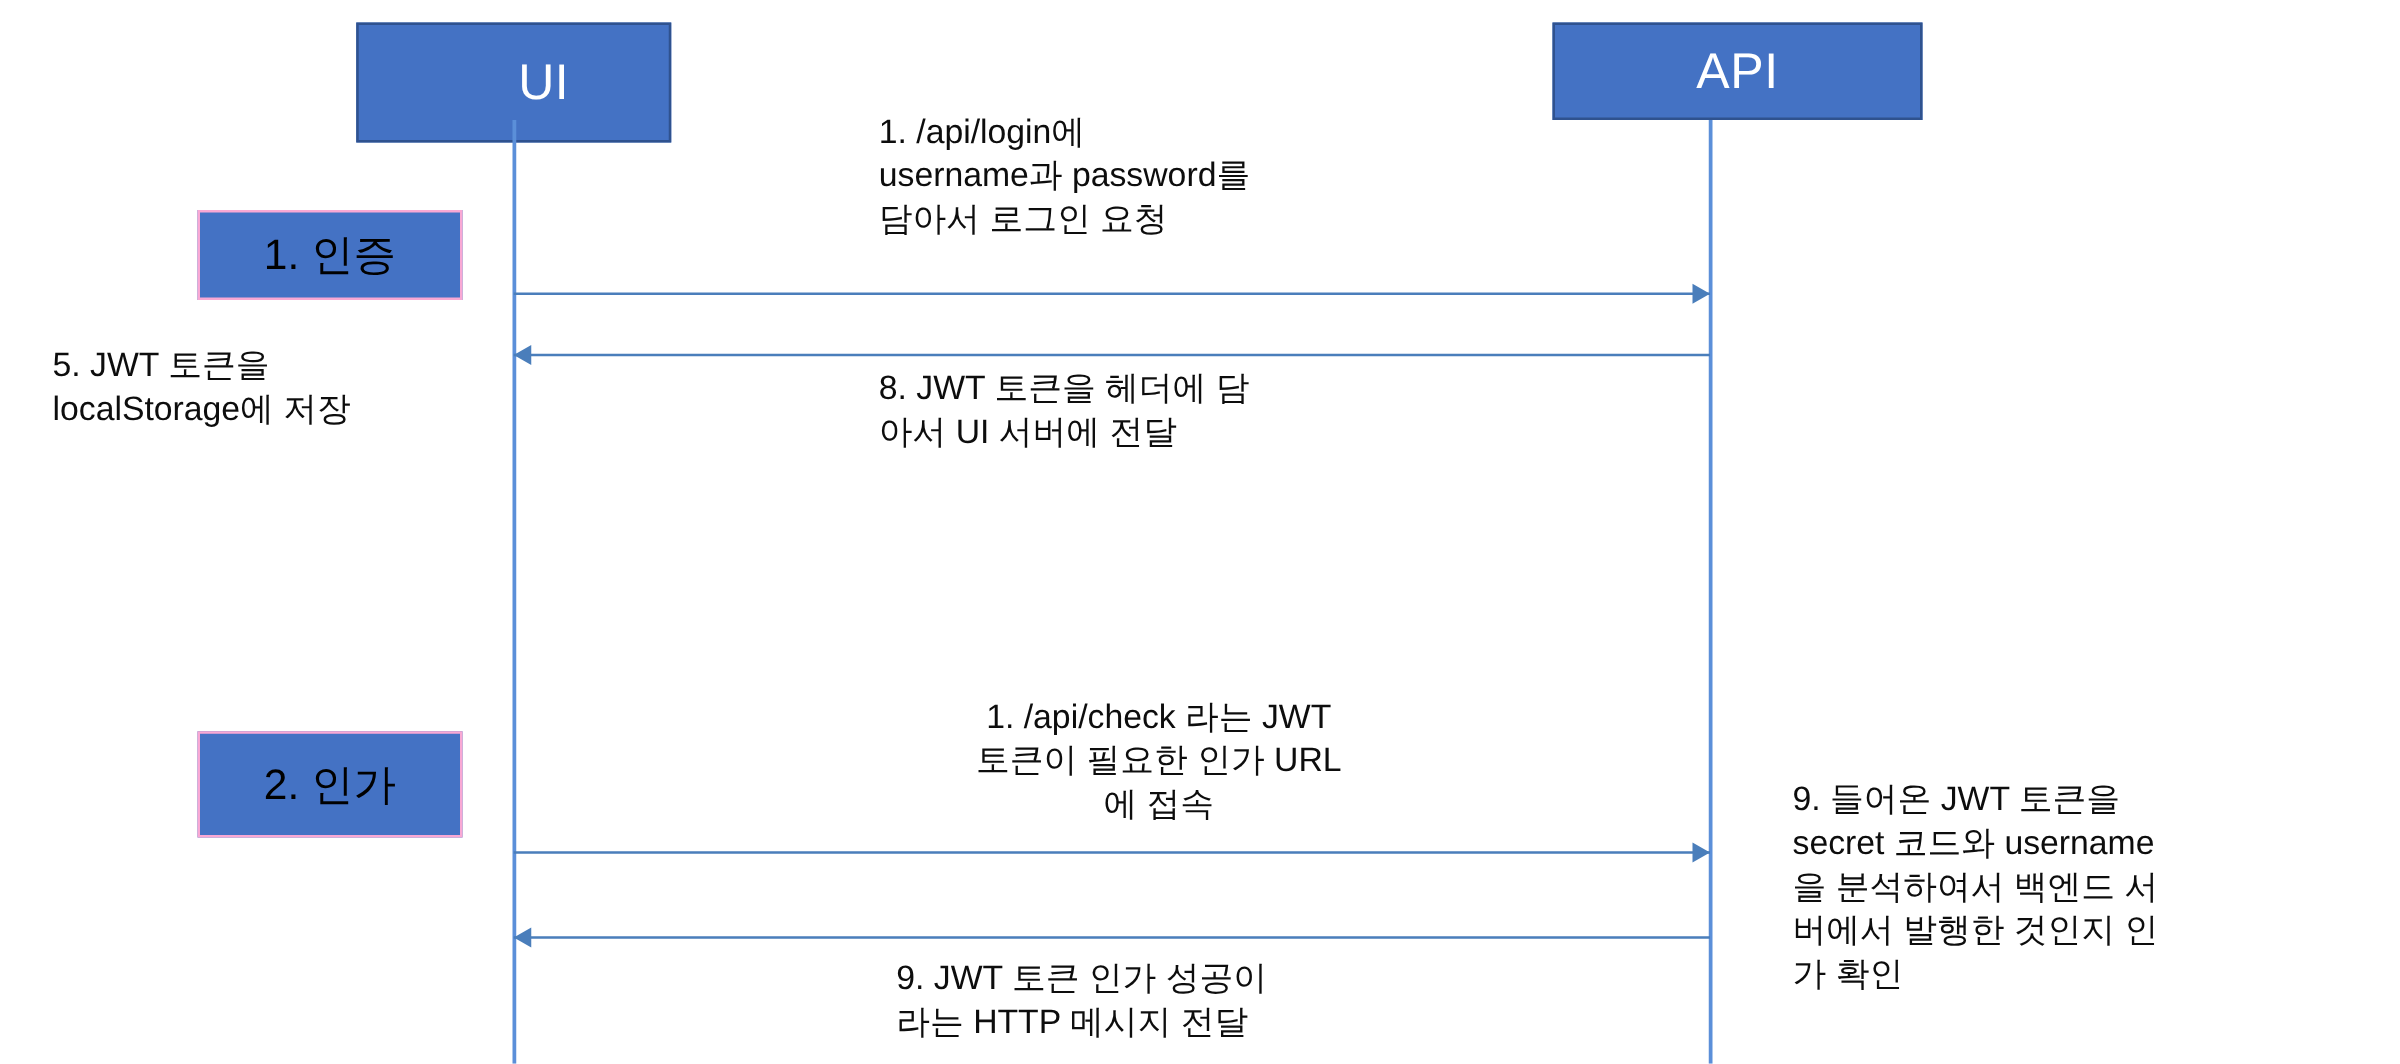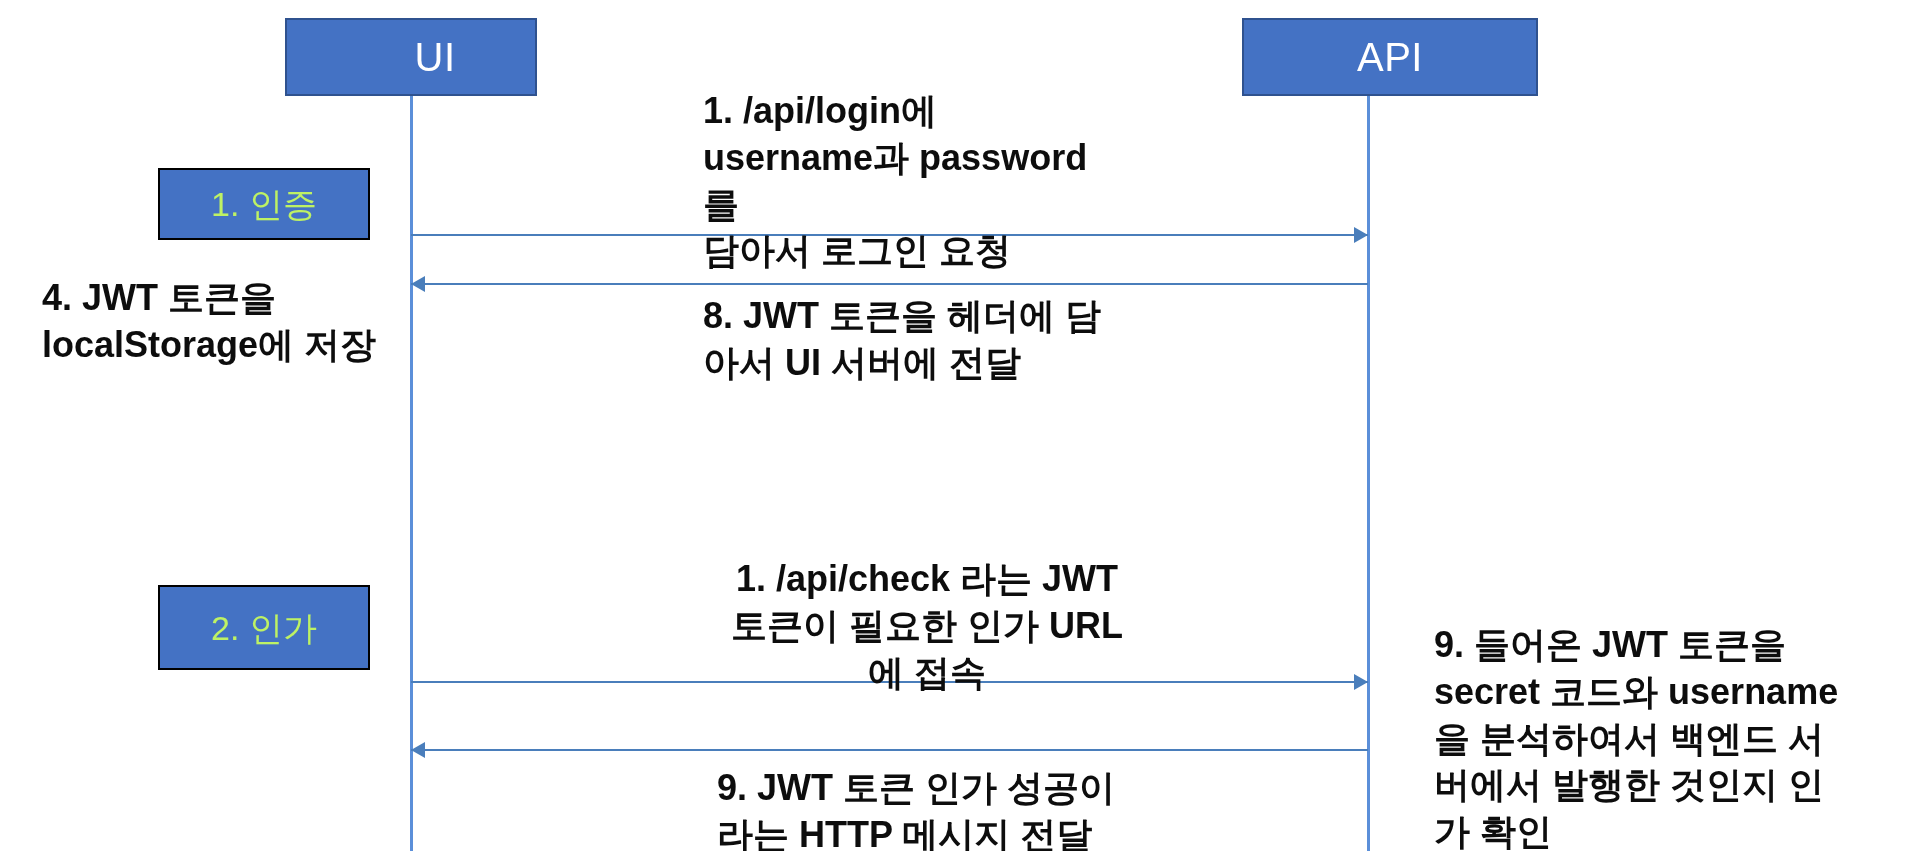--- a/index.html
+++ b/index.html
@@ -16,38 +16,38 @@
     position: absolute;
     background: #4472C4;
     border: 2px solid #2F528F;
     color: #ffffff;
     display: flex; align-items: center; justify-content: center;
     font-size: 40px;
     font-weight: 400;
     letter-spacing: 0.5px;
     line-height: 1;
   }
-  #actor-ui  { left: 285px; top: 18px;  width: 252px; height: 78px; padding-left: 48px; }
+  #actor-ui  { left: 285px; top: 18px;  width: 252px; height: 96px; padding-left: 48px; }
   #actor-api { left: 1242px; top: 18px; width: 296px; height: 78px; }
 
   
   .lifeline {
     position: absolute;
     width: 3px;
     background: #5B8FD9;
   }
   #lifeline-ui  { left: 410px;  top: 96px; height: 755px; }
   #lifeline-api { left: 1367px; top: 96px; height: 755px; }
 
   
   .phase-box {
     position: absolute;
     background: #4472C4;
-    border: 2px solid #000000;
-    color: #bef264;
+    border: 2px solid #f9a8d4;
+    color: #000000;
     display: flex; align-items: center; justify-content: center;
     font-size: 34px;
     line-height: 1;
   }
   #phase-auth   { left: 158px; top: 168px; width: 212px; height: 72px; }
   #phase-author { left: 158px; top: 585px; width: 212px; height: 85px; text-align: right; }
 
   
   .msg { position: absolute; height: 2px; background: #4A7EBB; }
   .arrowhead {
@@ -64,24 +64,24 @@
   #msg-2-head { left: 411px; top: 276px; }
   #msg-3 { left: 411px; top: 681px; width: 957px; }
   #msg-3-head { left: 1354px; top: 674px; }
   #msg-4 { left: 411px; top: 749px; width: 957px; }
   #msg-4-head { left: 411px; top: 742px; }
 
   
   .note {
     position: absolute;
     color: #0d0d0d;
-    font-size: 36px;
+    font-size: 27px;
     line-height: 1.30;
     white-space: pre-line;
-    font-weight: 700;
+    font-weight: 400;
   }
   #note-req-login  { left: 703px;  top: 88px;  width: 420px; }
   #note-api-login  { left: 1434px; top: 130px; width: 430px; }
   #note-store      { left: 42px;   top: 275px; width: 370px; }
   #note-header     { left: 703px;  top: 293px; width: 420px; }
   #note-req-check  { left: 717px;  top: 556px; width: 420px; text-align: center; }
   #note-api-check  { left: 1434px; top: 622px; width: 430px; }
   #note-http-ok    { left: 717px;  top: 765px; width: 420px; }
 </style>
 </head>
@@ -116,21 +116,21 @@
   <div class="arrowhead right" id="msg-3-head"></div>
 
   <div class="msg" id="msg-4"></div>
   <div class="arrowhead left" id="msg-4-head"></div>
 
   <div class="note" id="note-req-login">1. /api/login에
 username과 password를
 담아서 로그인 요청</div>
 
 
-  <div class="note" id="note-store">4. JWT 토큰을
+  <div class="note" id="note-store">5. JWT 토큰을
 localStorage에 저장</div>
 
   <div class="note" id="note-header">8. JWT 토큰을 헤더에 담
 아서 UI 서버에 전달</div>
 
   <div class="note" id="note-req-check">1. /api/check 라는 JWT
 토큰이 필요한 인가 URL
 에 접속</div>
 
   <div class="note" id="note-api-check">9. 들어온 JWT 토큰을

